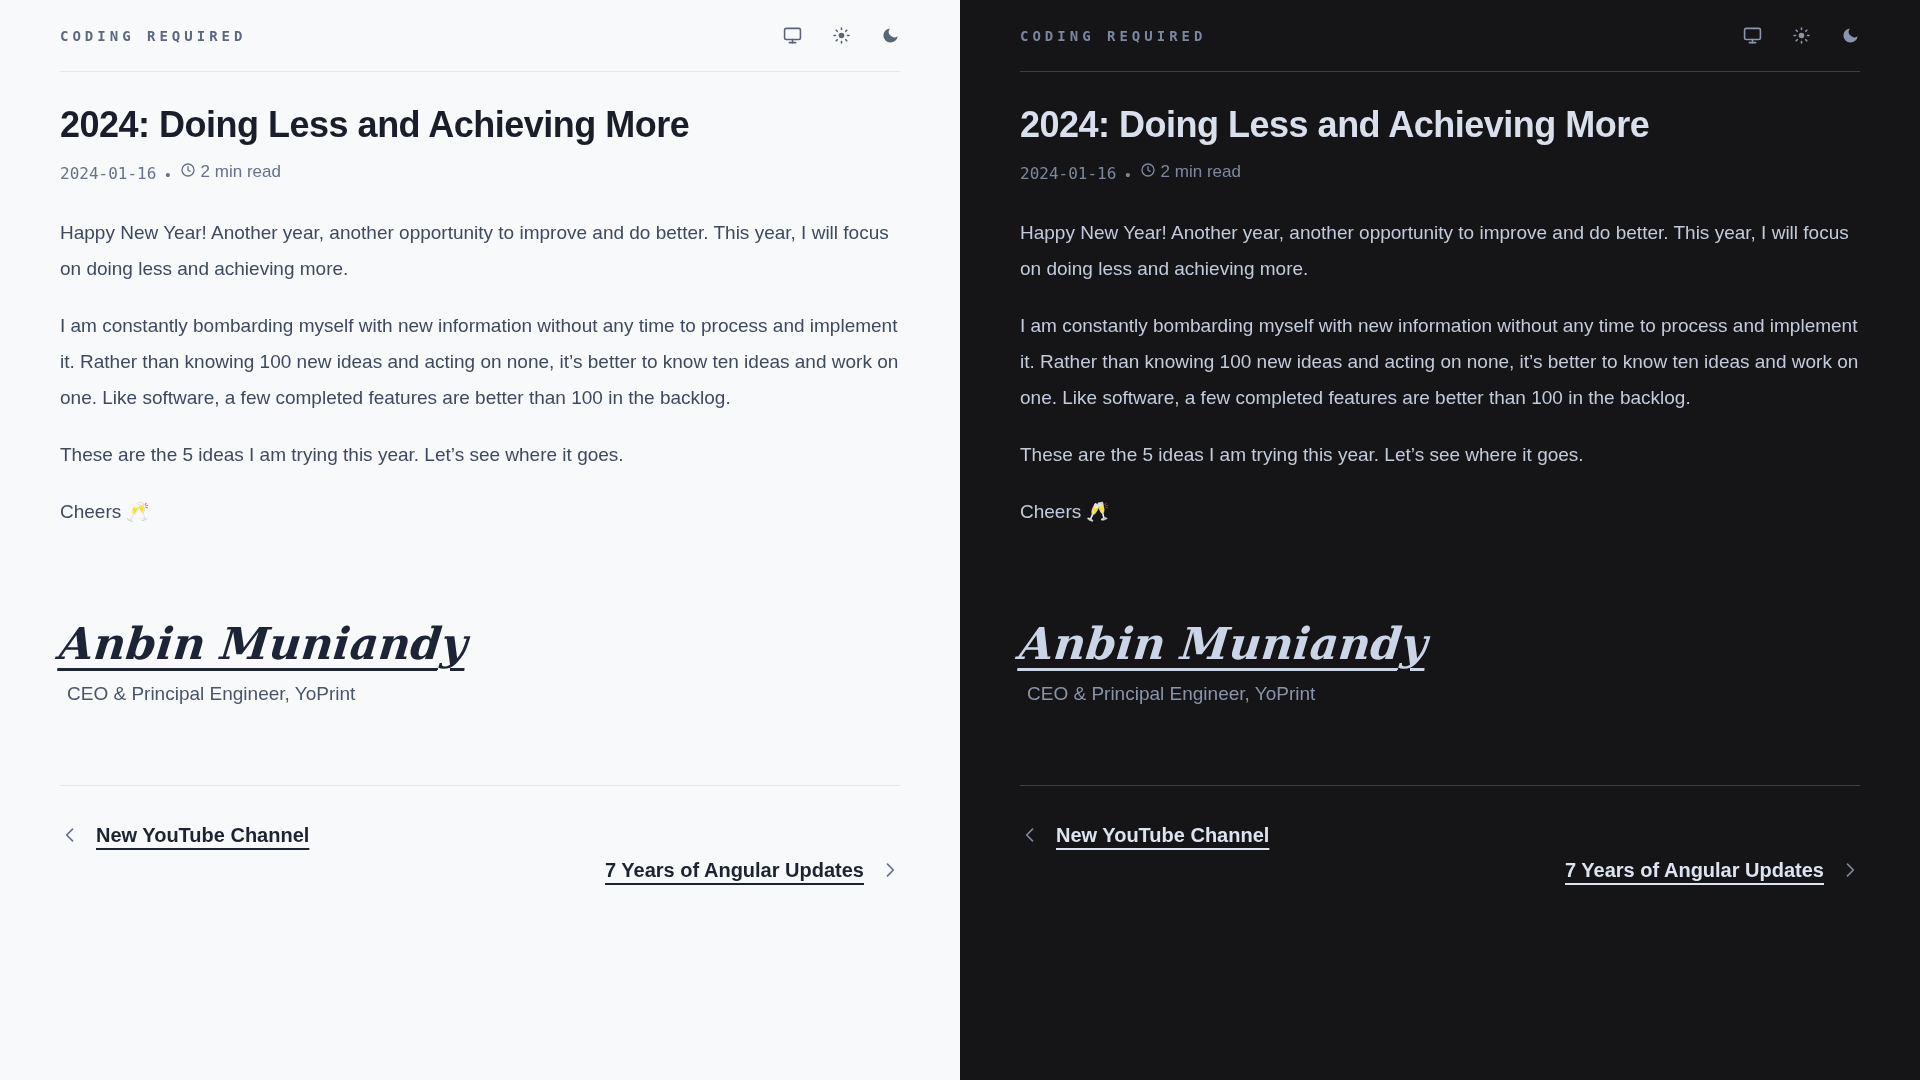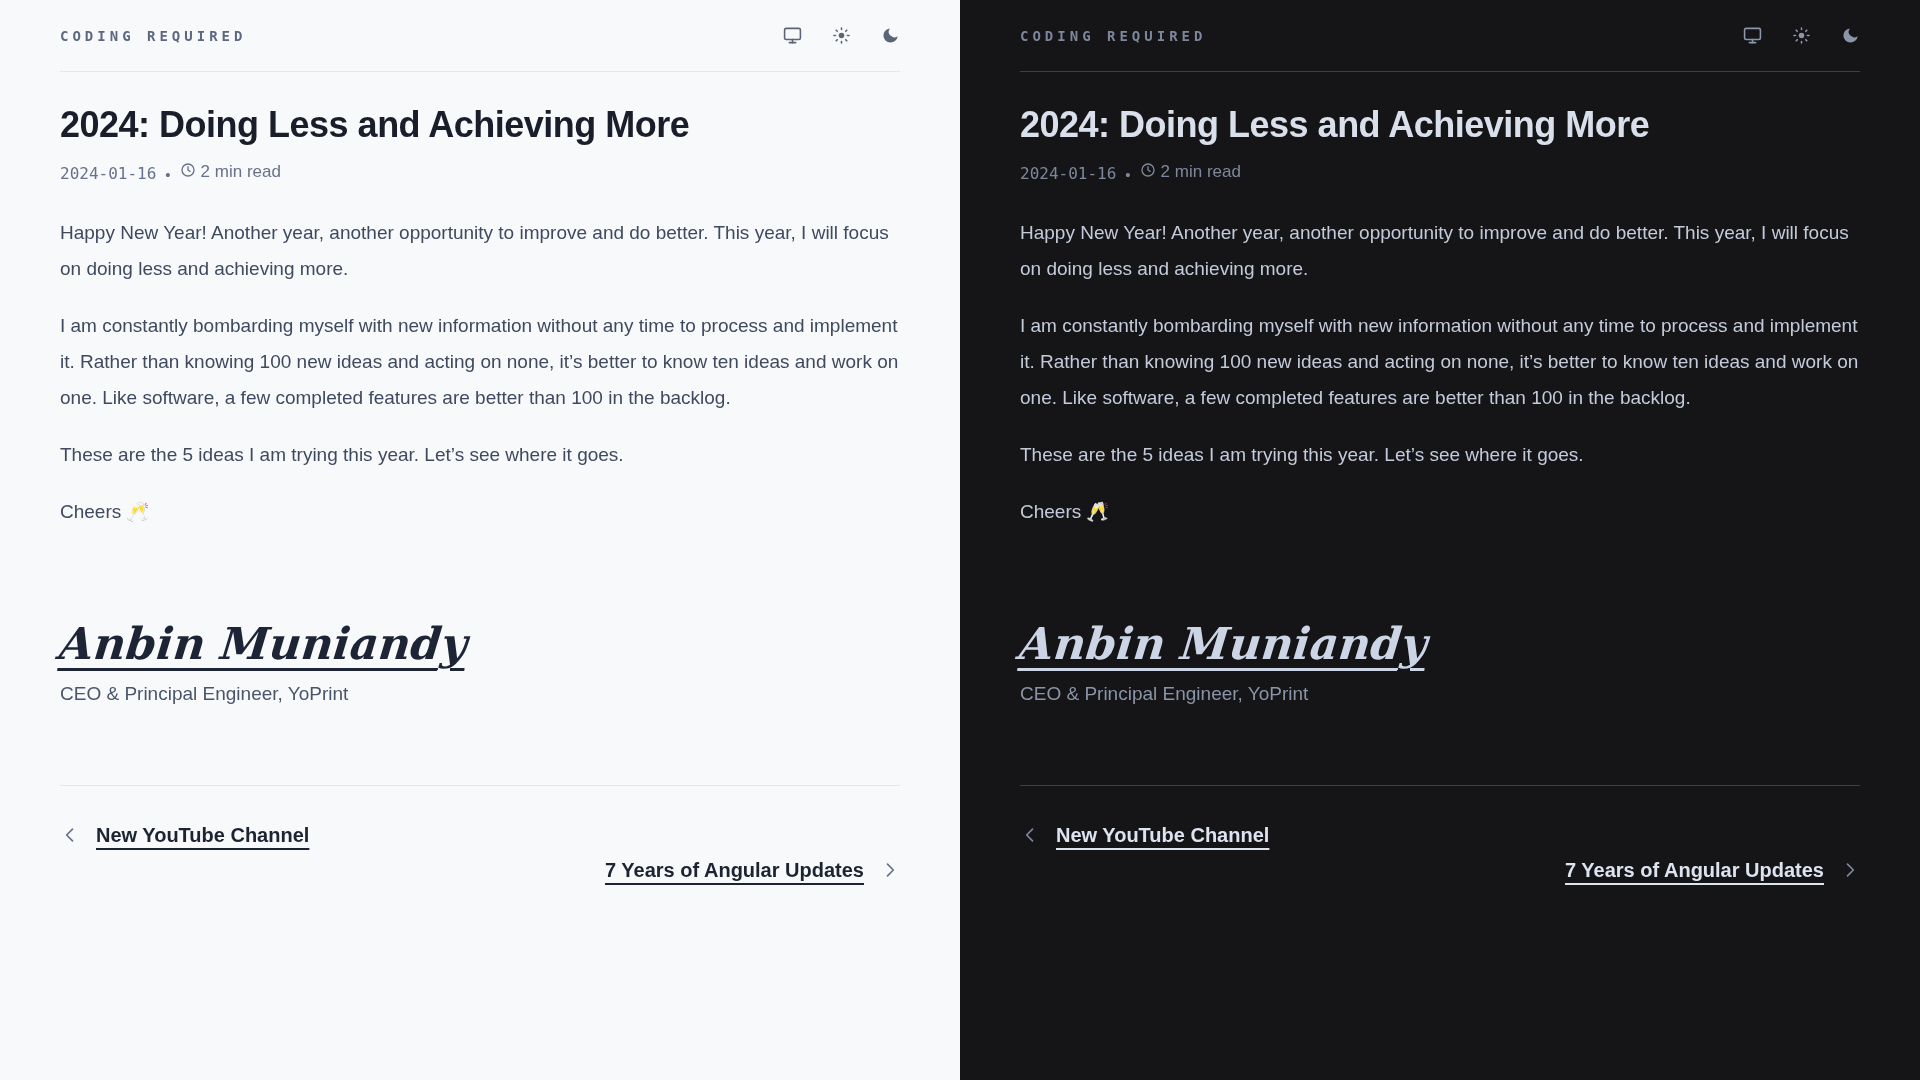--- a/index.html
+++ b/index.html
@@ -94,20 +94,21 @@
     text-decoration: underline;
     text-decoration-thickness: 3px;
     text-underline-offset: 9px;
     transform: skewX(-6deg);
     cursor: pointer;
   }
   .author-role {
     margin-top: 14px;
     font-size: 19px;
     color: var(--role);
+    margin-left: 7px;
   }
   .content-divider {
     border: none;
     border-top: 1px solid var(--divider);
     margin: 80px 0 0 0;
   }
   .post-nav { margin-top: 38px; }
   .nav-row { display: flex; align-items: center; gap: 16px; }
   .nav-row.next { justify-content: flex-end; margin-top: 12px; }
   .nav-link {

